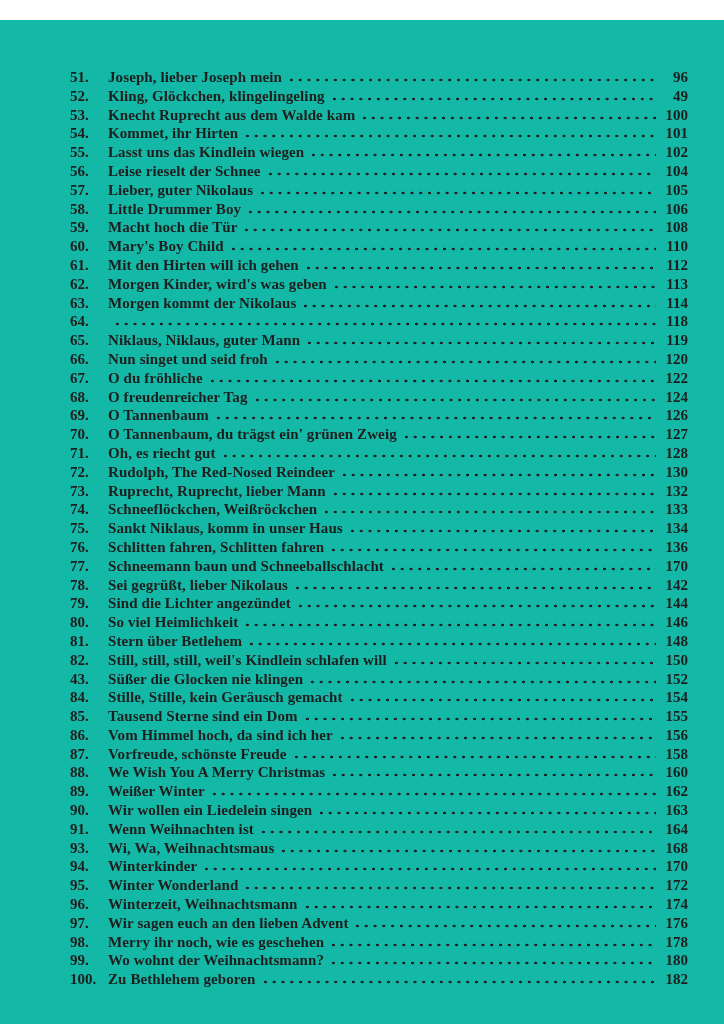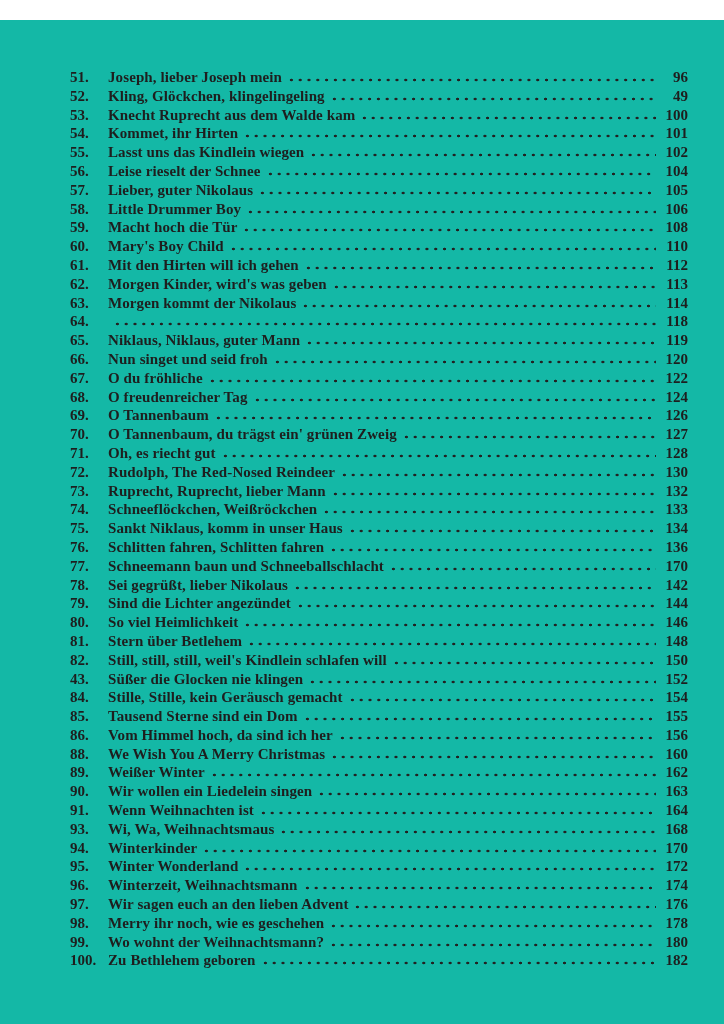--- a/index.html
+++ b/index.html
@@ -306,20 +306,26 @@
     <span class="pagenum">155</span>
   </div>
 
   <div class="row">
     <span class="num">86.</span>
     <span class="title">Vom Himmel hoch, da sind ich her</span>
     <span class="leader"></span>
     <span class="pagenum">156</span>
   </div>
 
+  <div class="row">
+    <span class="num">87.</span>
+    <span class="title">Vorfreude, schönste Freude</span>
+    <span class="leader"></span>
+    <span class="pagenum">158</span>
+  </div>
 
   <div class="row">
     <span class="num">88.</span>
     <span class="title">We Wish You A Merry Christmas</span>
     <span class="leader"></span>
     <span class="pagenum">160</span>
   </div>
 
   <div class="row">
     <span class="num">89.</span>

